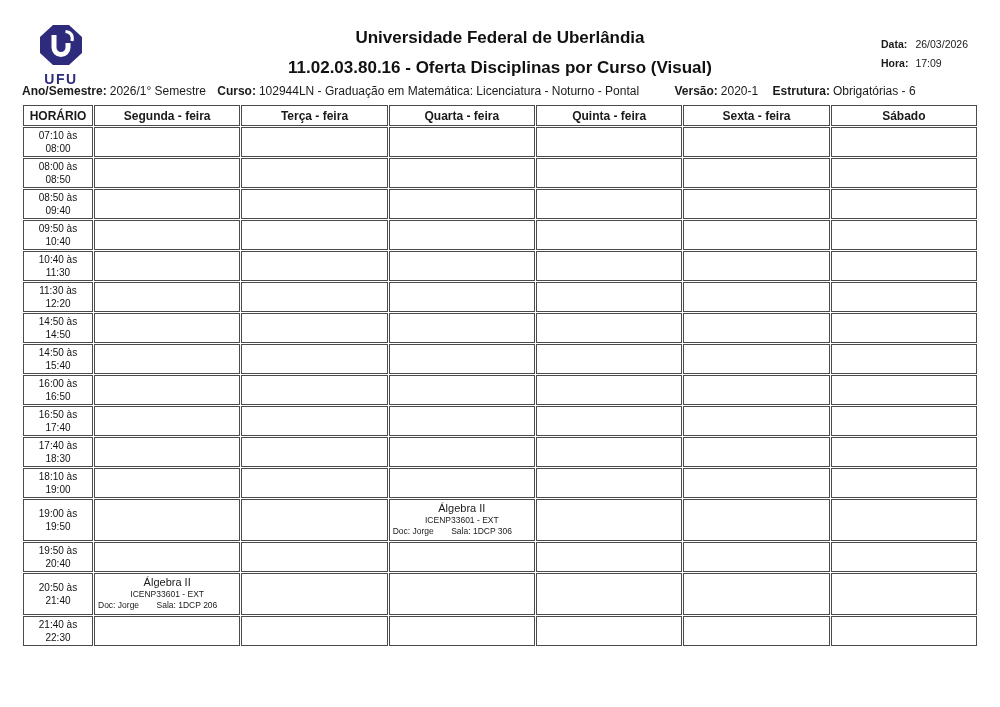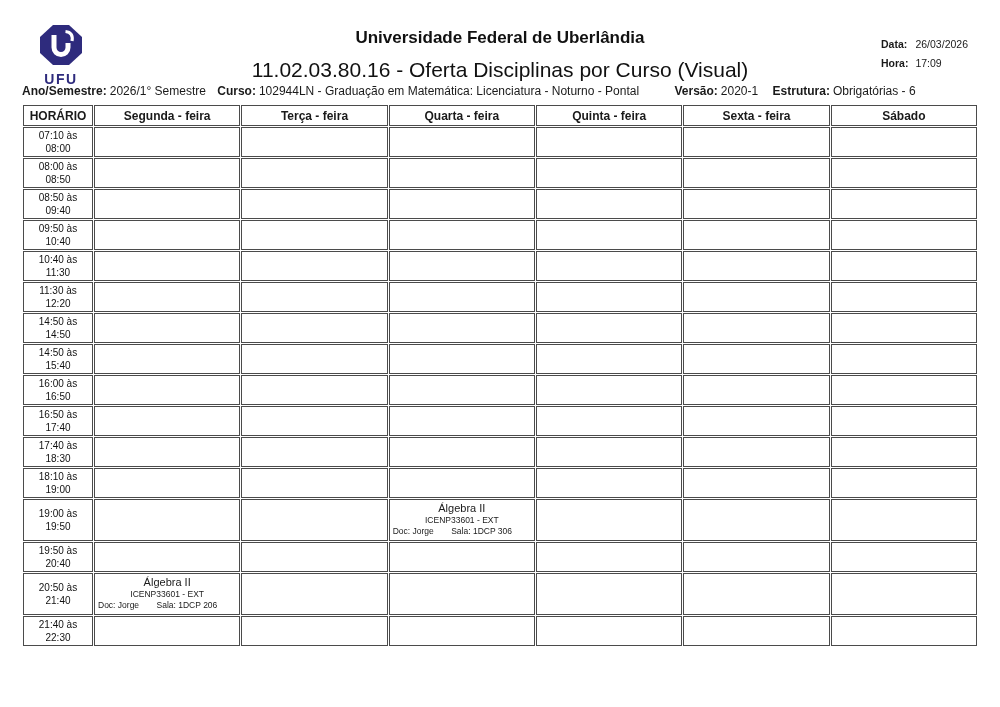--- a/index.html
+++ b/index.html
@@ -5,21 +5,21 @@
   * { margin:0; padding:0; box-sizing:border-box; }
   body { background:#fff; font-family:"Liberation Sans", sans-serif; color:#1a1a1a; }
   .page { position:relative; width:1000px; height:707px; background:#fff; overflow:hidden; }
 
   
   .report-header { position:absolute; top:0; left:0; right:0; height:100px; }
   .logo { position:absolute; left:36px; top:24px; width:50px; text-align:center; }
   .logo-text { margin-top:1px; font-size:14px; font-weight:bold; letter-spacing:1.5px; color:#2e2b7d; }
   .titles { position:absolute; left:120px; right:120px; top:28px; text-align:center; }
   .titles h1 { font-size:17px; font-weight:bold; color:#111; }
-  .titles h2 { font-size:21px; font-weight:normal; color:#111; margin-top:10px; }
+  .titles h2 { font-size:17px; font-weight:bold; color:#111; margin-top:10px; }
   .datetime { position:absolute; right:32px; top:38px; display:grid;
               grid-template-columns:auto auto; column-gap:7px; row-gap:7px;
               font-size:10.5px; }
   .dt-label { font-weight:bold; text-align:left; }
   .dt-value { text-align:left; }
 
   
   .info-bar { position:absolute; left:22px; right:22px; top:84px; font-size:12px; white-space:nowrap; }
   .info-item b { margin-right:3px; }
   .info-item + .info-item { margin-left:8px; }

